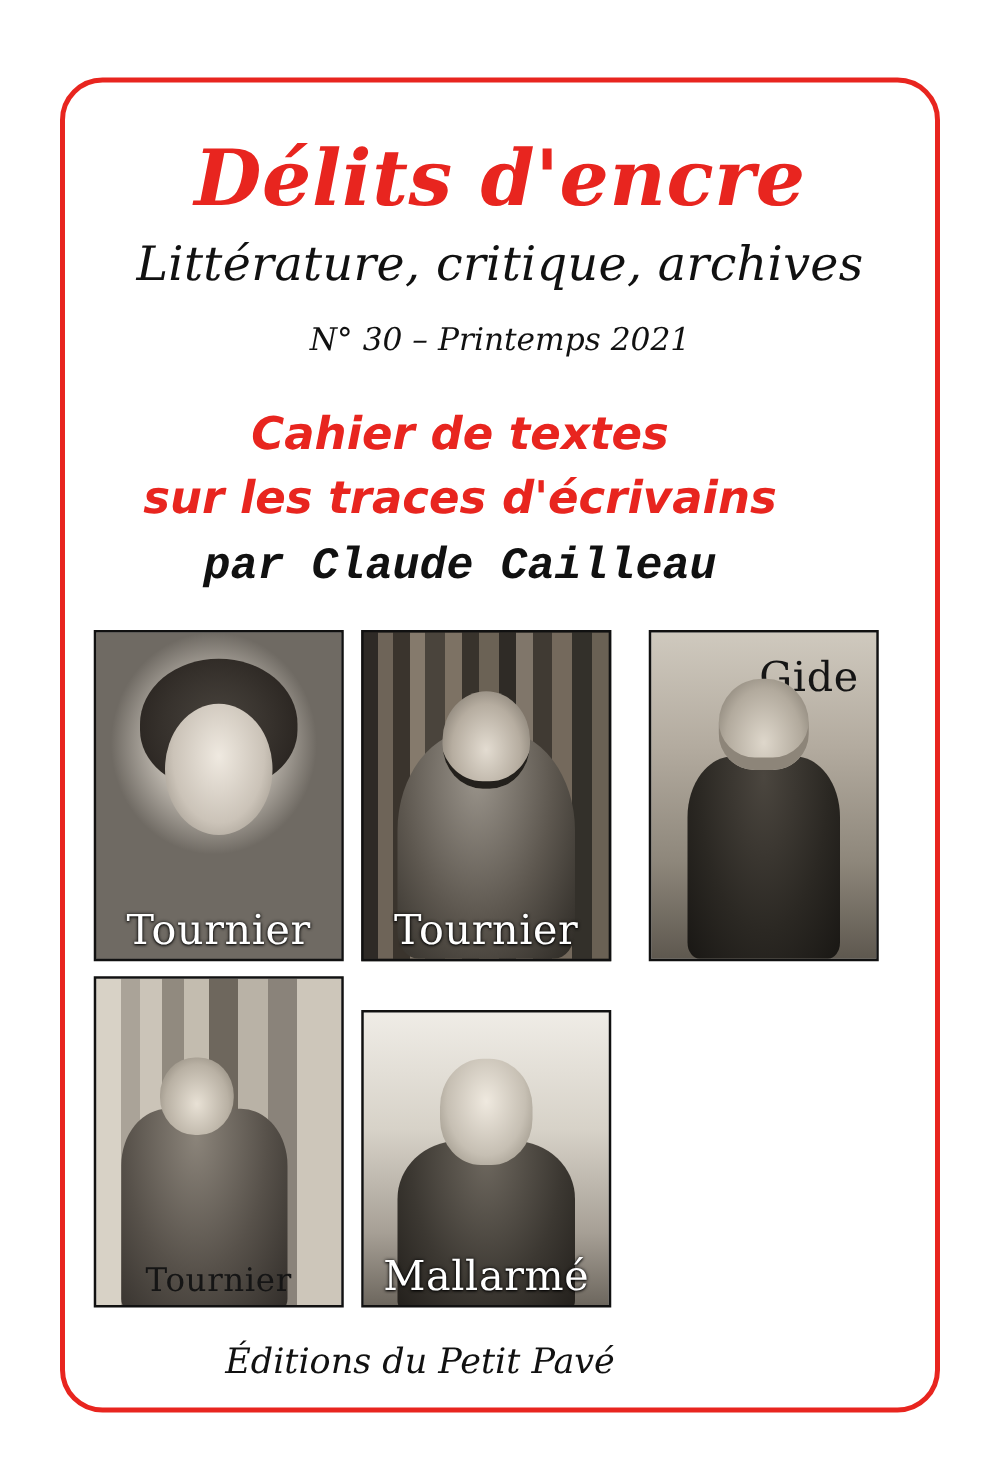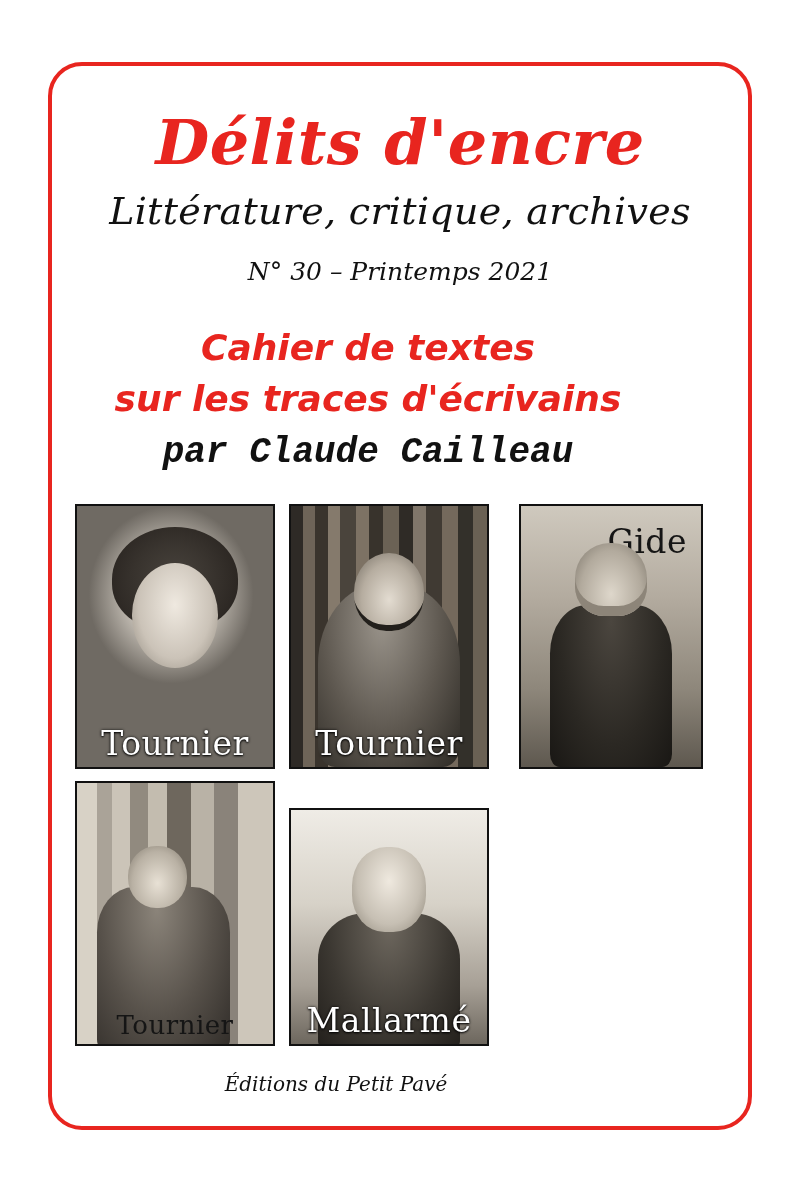--- a/index.html
+++ b/index.html
@@ -281,21 +281,21 @@
   }
 
   .publisher {
     position: absolute;
     left: 0;
     top: 1072px;
     width: 672px;
     text-align: center;
     font-family: "DejaVu Serif", serif;
     font-style: italic;
-    font-size: 20px;
+    font-size: 28px;
     color: #111111;
   }
 </style>
 </head>
 <body>
 
 <div class="cover">
 
   <div class="frame"></div>
 

